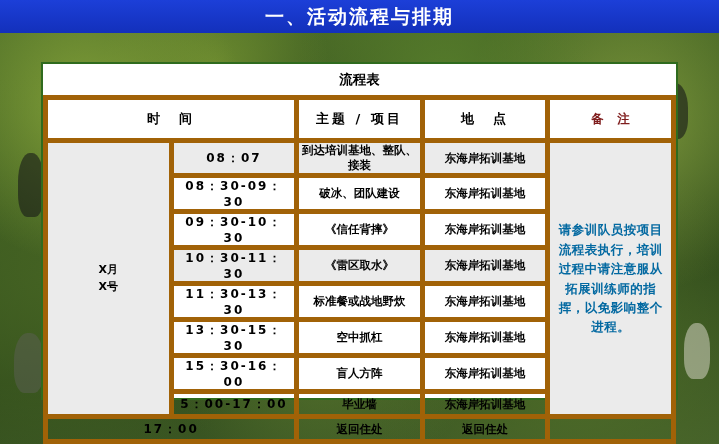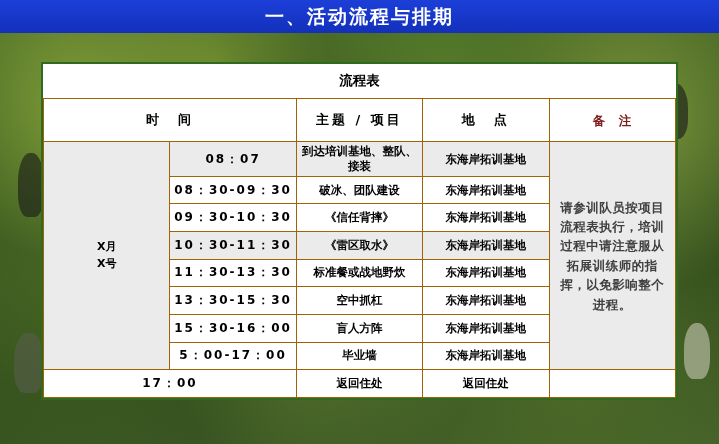--- a/index.html
+++ b/index.html
@@ -89,21 +89,21 @@
     box-sizing: border-box;
   }
   table {
     width: 100%;
     height: 100%;
     border-collapse: collapse;
     table-layout: fixed;
     font-family: "DejaVu Sans", sans-serif;
   }
   td {
-    border: 1px solid #a16207;
+    border: 5px solid #a16207;
     text-align: center;
     vertical-align: middle;
     font-size: 11.5px;
     color: #000000;
     font-weight: bold;
     padding: 0 2px;
   }
   td.caption {
     font-size: 13.5px;
     height: 31px;
@@ -131,21 +131,21 @@
     width: 215px;
   }
   td.place {
     width: 152px;
     text-align: center;
   }
   td.remark {
     width: 110px;
     font-size: 12.5px;
     line-height: 1.55;
-    color: #404040;
+    color: #0369a1;
     letter-spacing: 0.5px;
     padding: 4px 6px;
   }
   tr.shaded td { background: #ebebeb; }
   .hdr-row td { background: #ffffff; }
   .rowh { height: 25px; }
   .timecol-wide { letter-spacing: 1px; }
 </style>
 </head>
 <body>

